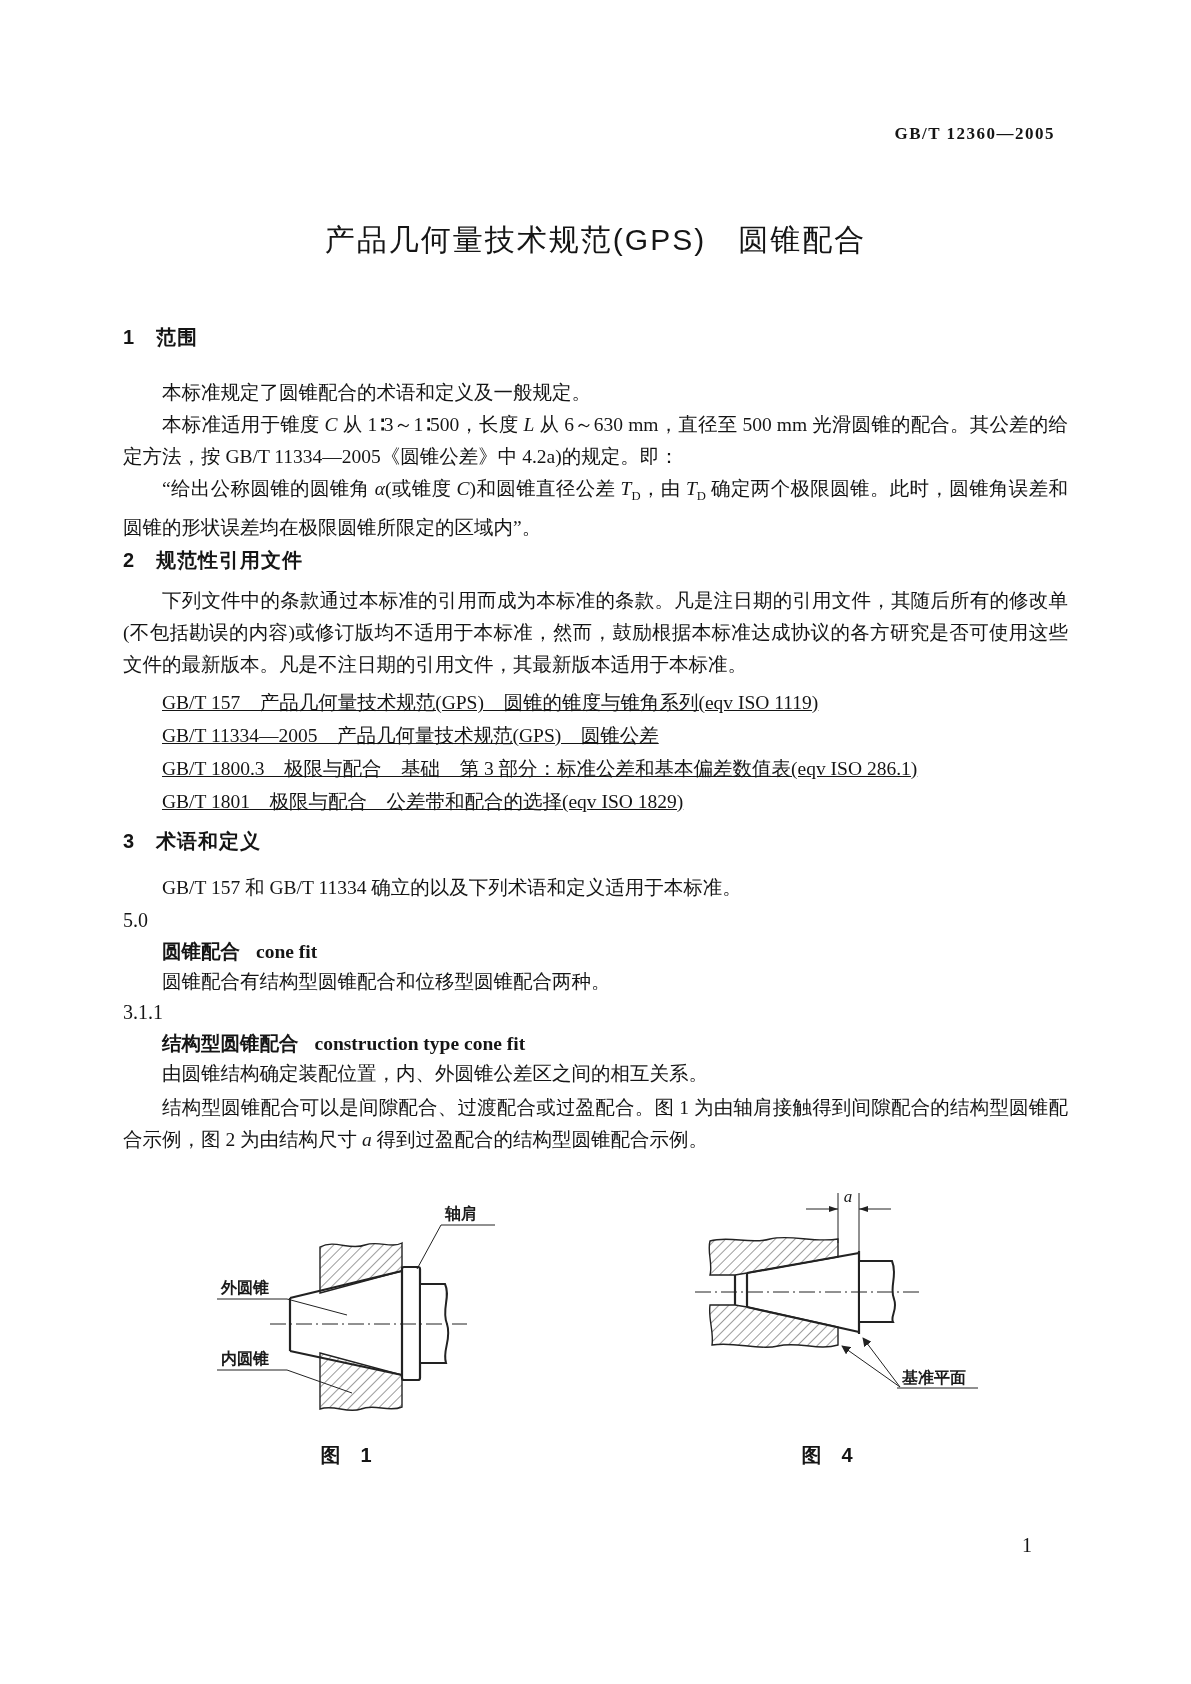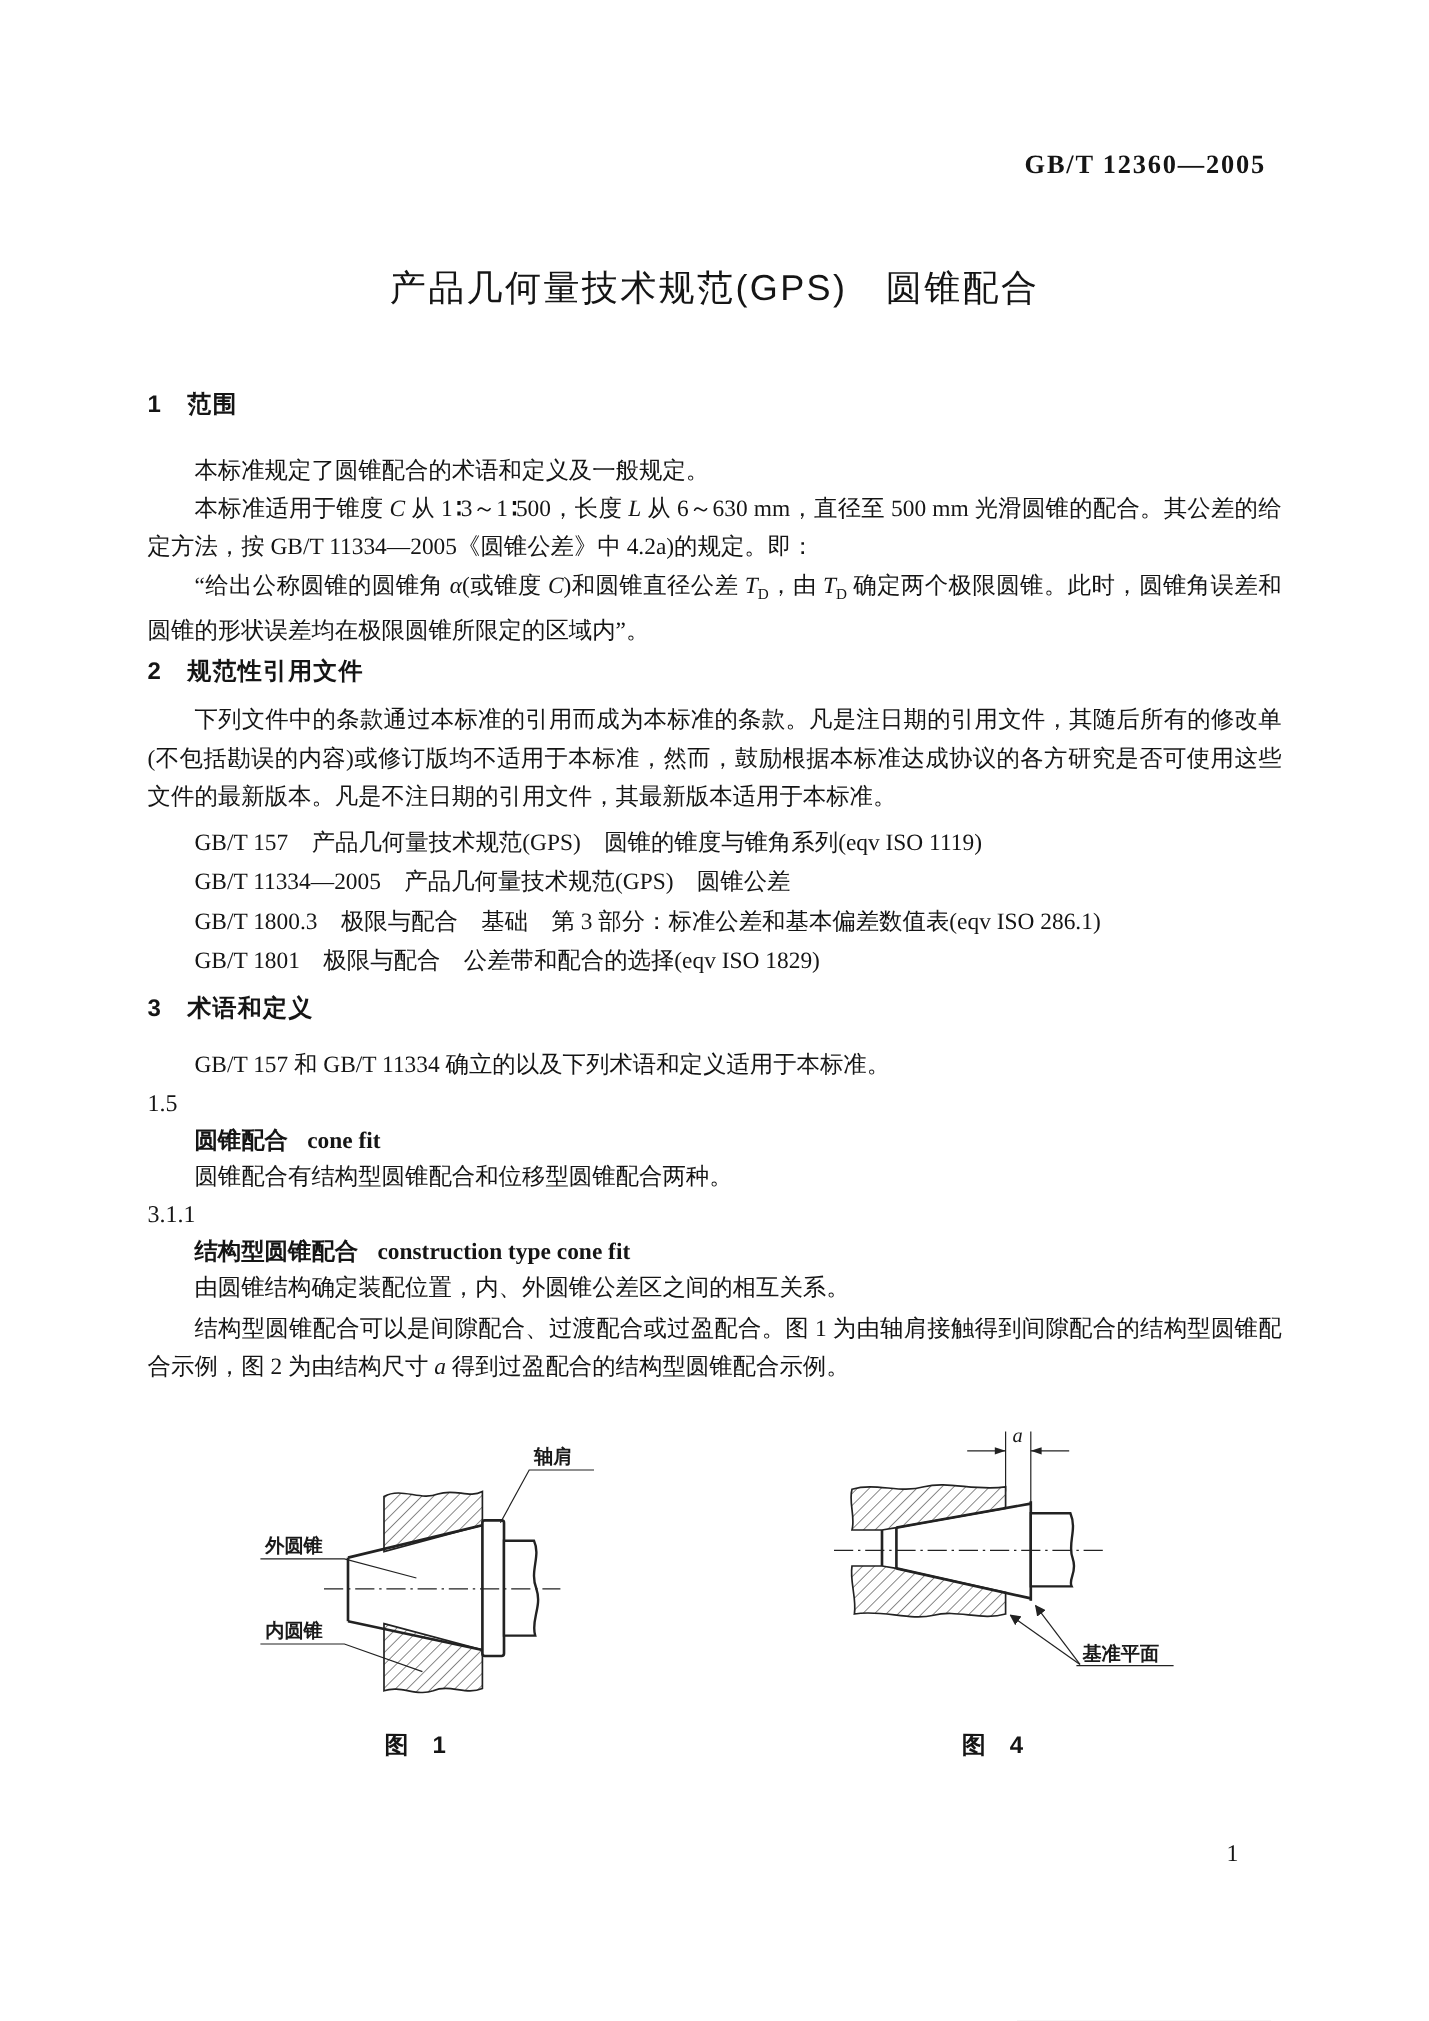--- a/index.html
+++ b/index.html
@@ -1,21 +1,21 @@
 <!DOCTYPE html>
 <html><head>
 <meta charset="utf-8">
 <style>
   html,body{margin:0;padding:0;background:#e8e8e8;}
   .page{
     position:relative;width:1191px;height:1684px;margin:0 auto;background:#ffffff;
     font-family:"Liberation Serif","DejaVu Serif",serif;color:#151515;overflow:hidden;
   }
   .code{
-    position:absolute;top:124px;right:136px;font-size:22px;font-weight:bold;
+    position:absolute;top:124px;right:136px;font-size:17px;font-weight:bold;
     letter-spacing:1.5px;font-family:"Liberation Serif","DejaVu Serif",serif;
   }
   .doc-title{
     position:absolute;top:220px;left:123px;width:945px;text-align:center;
     font-size:30px;font-weight:normal;letter-spacing:2px;
     font-family:"Liberation Sans","DejaVu Sans",sans-serif;
   }
   .sec-h{
     position:absolute;left:123px;font-size:20px;font-weight:bold;line-height:22px;
     font-family:Liberation Sans, sans-serif;letter-spacing:1px;
@@ -62,33 +62,33 @@
   <div class="body-block" style="top:377px;">
     <p class="para"><span>本标准规定了圆锥配合的术语和定义及一般规定。</span></p>
     <p class="para"><span>本标准适用于锥度 </span><span class="seg-i">C</span><span> 从 1∶3～1∶500，长度 </span><span class="seg-i">L</span><span> 从 6～630 mm，直径至 500 mm 光滑圆锥的配合。其公差的给定方法，按 GB/T 11334—2005《圆锥公差》中 4.2a)的规定。即：</span></p>
     <p class="para"><span>“给出公称圆锥的圆锥角 </span><span class="seg-i">α</span><span>(或锥度 </span><span class="seg-i">C</span><span>)和圆锥直径公差 </span><span class="seg-i">T</span><span class="seg-sub">D</span><span>，由 </span><span class="seg-i">T</span><span class="seg-sub">D</span><span> 确定两个极限圆锥。此时，圆锥角误差和圆锥的形状误差均在极限圆锥所限定的区域内”。</span></p>
   </div>
 
   <div class="sec-h" style="top:549px;">2　规范性引用文件</div>
   <div class="body-block" style="top:585px;">
     <p class="para"><span>下列文件中的条款通过本标准的引用而成为本标准的条款。凡是注日期的引用文件，其随后所有的修改单(不包括勘误的内容)或修订版均不适用于本标准，然而，鼓励根据本标准达成协议的各方研究是否可使用这些文件的最新版本。凡是不注日期的引用文件，其最新版本适用于本标准。</span></p>
   </div>
-  <div class="body-block refs" style="top:686px;">
+  <div class="body-block refs" style="top:686px;text-decoration:underline;">
     <div>GB/T 157　产品几何量技术规范(GPS)　圆锥的锥度与锥角系列(eqv ISO 1119)</div>
     <div>GB/T 11334—2005　产品几何量技术规范(GPS)　圆锥公差</div>
     <div>GB/T 1800.3　极限与配合　基础　第 3 部分：标准公差和基本偏差数值表(eqv ISO 286.1)</div>
     <div>GB/T 1801　极限与配合　公差带和配合的选择(eqv ISO 1829)</div>
   </div>
 
   <div class="sec-h" style="top:830px;">3　术语和定义</div>
   <div class="body-block" style="top:872px;">
     <p class="para"><span>GB/T 157 和 GB/T 11334 确立的以及下列术语和定义适用于本标准。</span></p>
   </div>
 
-  <div class="clause-num" style="top:908px;">1.5</div>
+  <div class="clause-num" style="top:908px;">5.0</div>
   <div class="term-line" style="top:939px;">
     <span class="term-cn">圆锥配合</span><span class="term-en">cone fit</span>
   </div>
   <div class="clause-body" style="top:970px;"><span>圆锥配合有结构型圆锥配合和位移型圆锥配合两种。</span></div>
 
   <div class="clause-num" style="top:1000px;">3.1.1</div>
   <div class="term-line" style="top:1031px;">
     <span class="term-cn">结构型圆锥配合</span><span class="term-en">construction type cone fit</span>
   </div>
   <div class="clause-body" style="top:1062px;"><span>由圆锥结构确定装配位置，内、外圆锥公差区之间的相互关系。</span></div>

